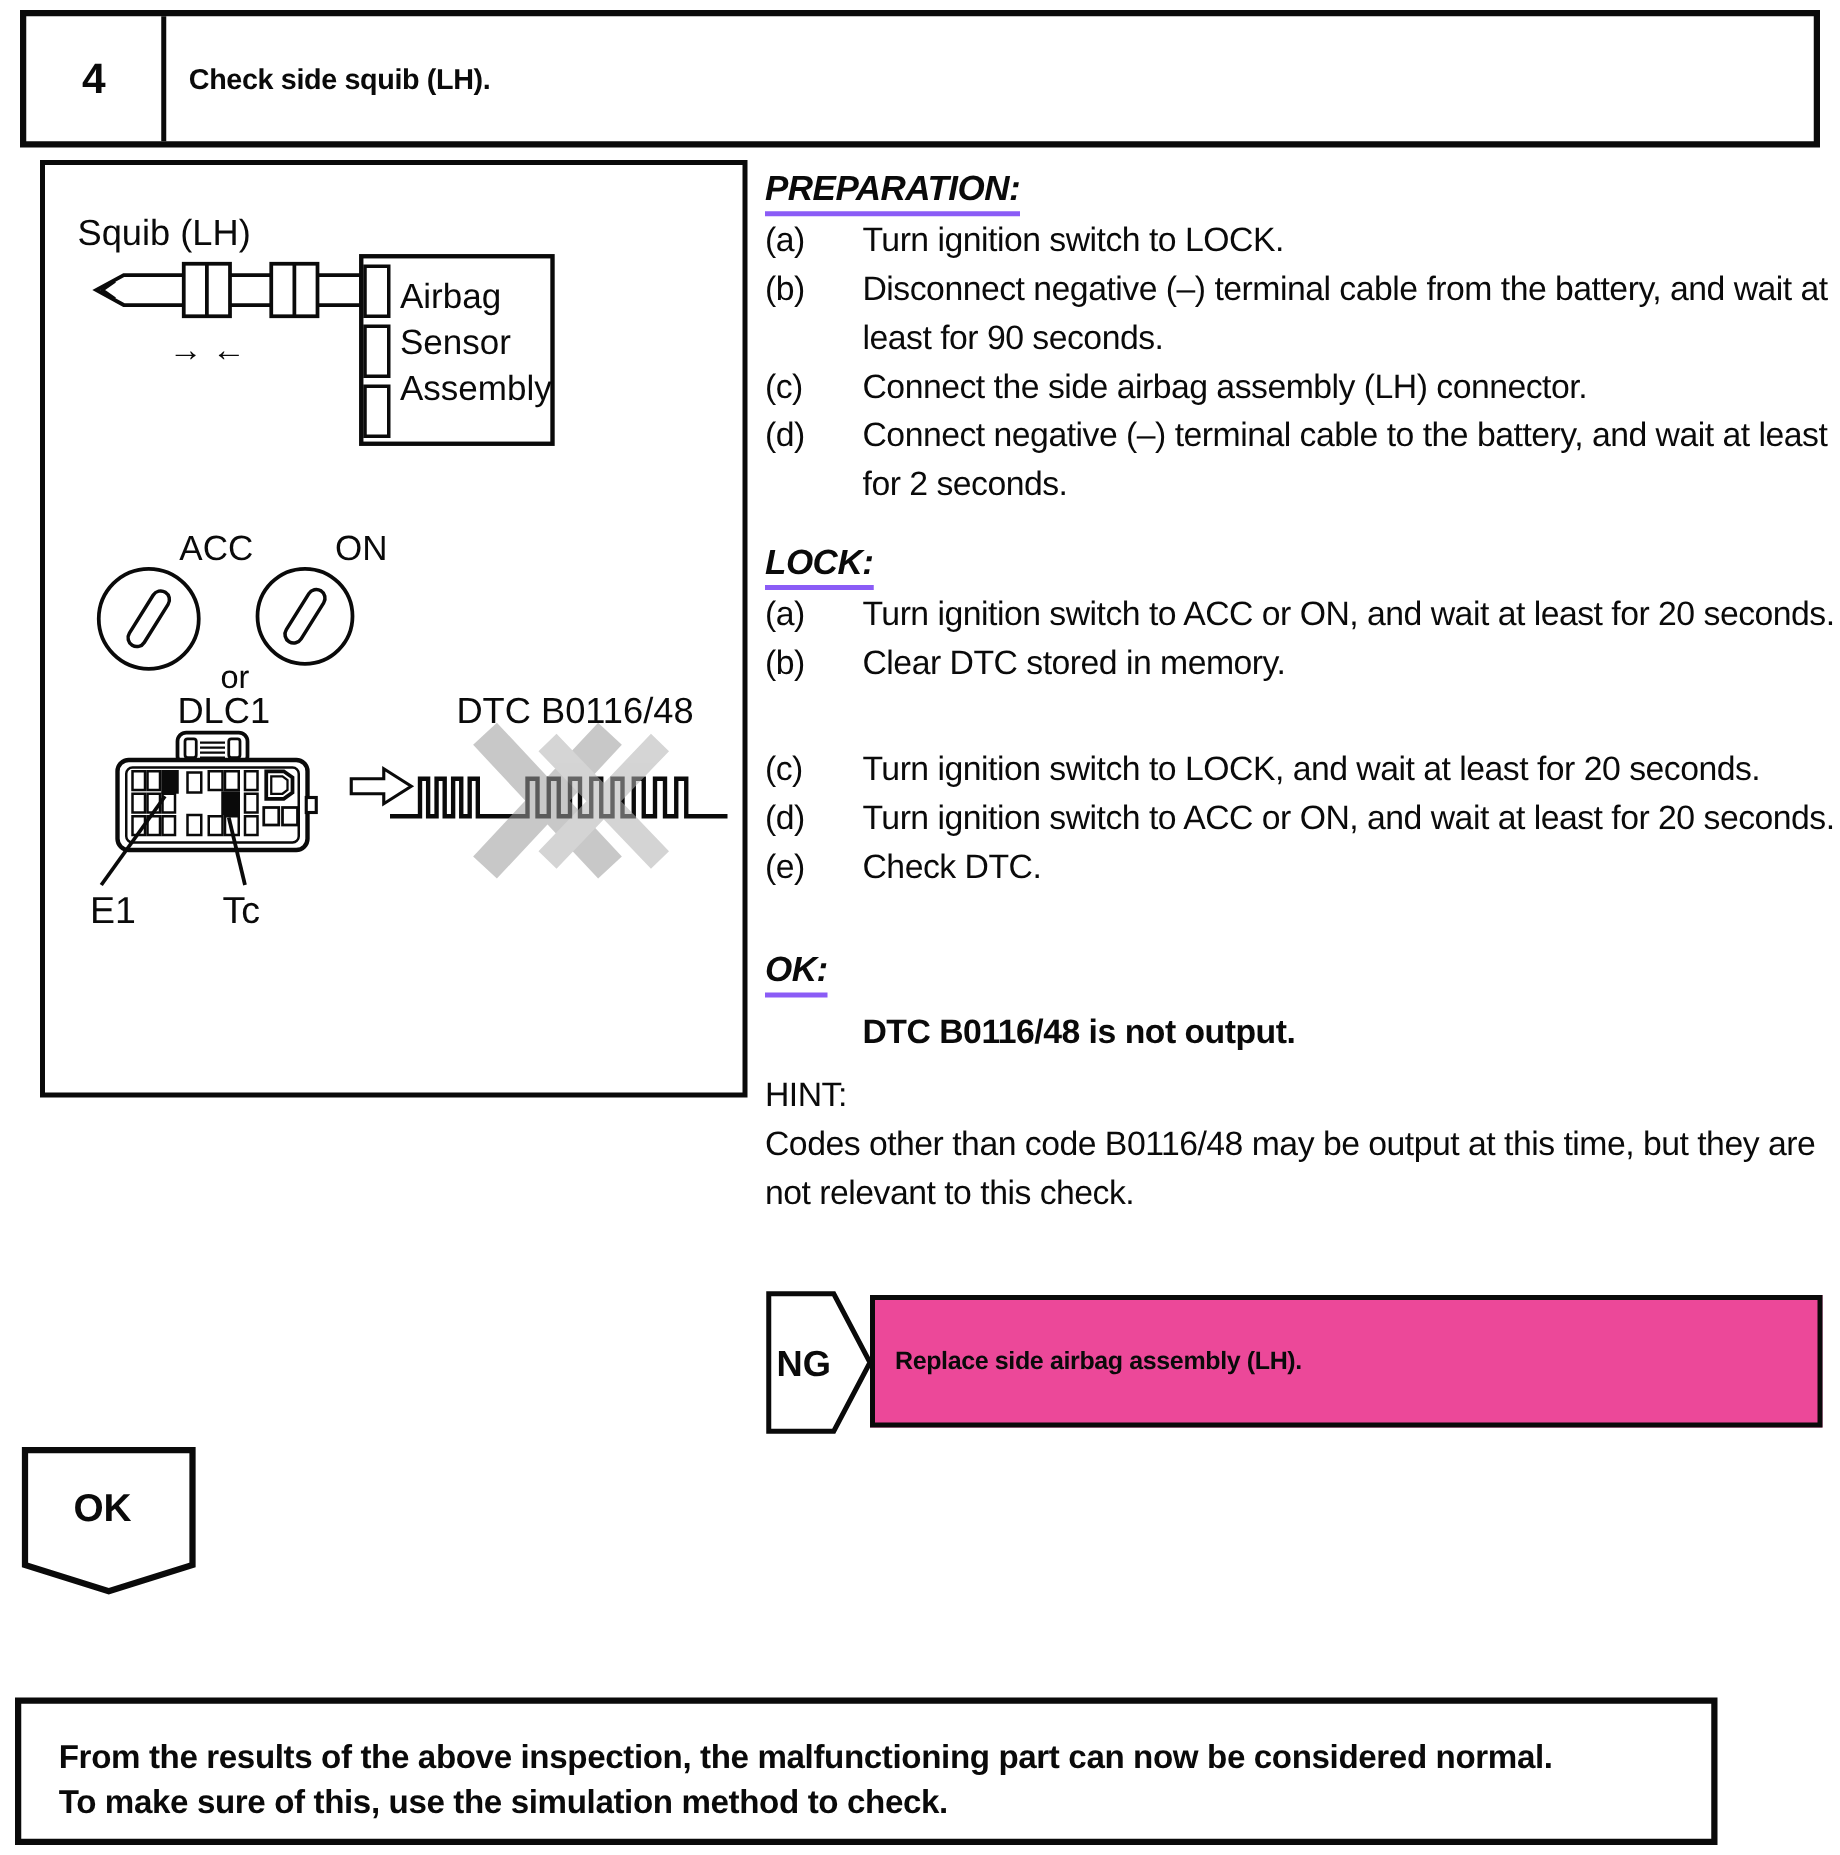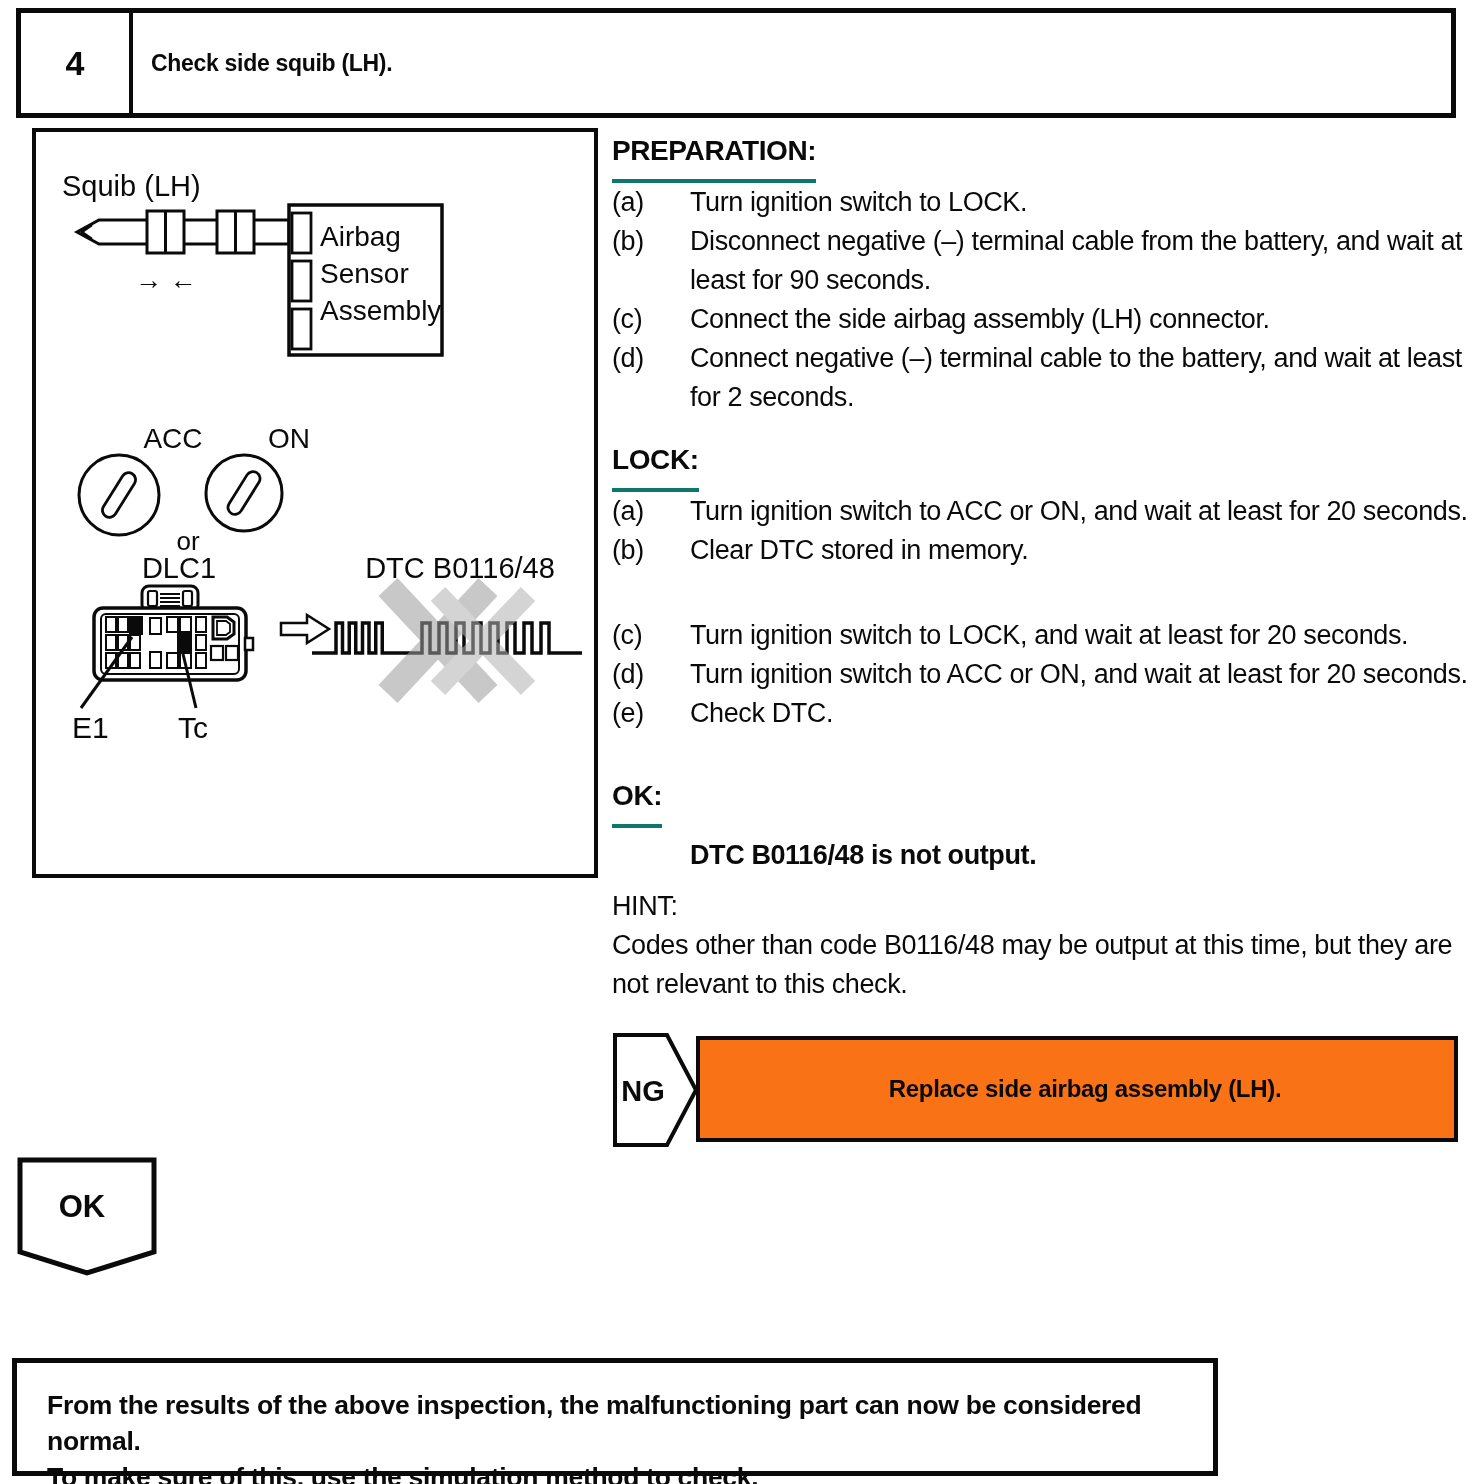--- a/index.html
+++ b/index.html
@@ -13,36 +13,36 @@
   .step-title-cell { flex:1; display:flex; align-items:center; padding-left:18px;
                      font-size:23px; font-weight:bold; letter-spacing:-0.3px; }
 
   
   .diagram-box { left:32px; top:128px; width:566px; height:750px; border:4px solid #0a0a0a; background:#fff; }
   .diagram-box svg { display:block; }
   text { font-family:"Liberation Sans", sans-serif; fill:#0a0a0a; }
 
   
   .right-col { left:612px; top:132px; width:862px; font-size:27px; letter-spacing:-0.4px; line-height:39px; }
-  .sec-heading { font-weight:bold; font-size:28px; display:inline-block; border-bottom:4px solid #0f766e; padding-bottom:12px; line-height:32px; }
+  .sec-heading { font-weight:bold; font-size:28px; display:inline-block; border-bottom:4px solid #8b5cf6; padding-bottom:2px; line-height:32px;font-style:italic; }
   .step-row { display:flex; }
   .step-marker { width:78px; flex:none; }
   .step-text { flex:1; }
   .mt26 { margin-top:24px; }
   .mt46 { margin-top:46px; }
   .mt42 { margin-top:44px; }
   .result-line { font-weight:bold; padding-left:78px; margin-top:8px; }
   .hint-head { margin-top:12px; }
 
   
   .ng-box { left:696px; top:1036px; width:762px; height:106px; border:4px solid #0a0a0a; display:flex; align-items:center;
-            padding-left:16px; font-size:24px; font-weight:bold; letter-spacing:-0.3px; background:#f97316;justify-content:center; }
-
-  
-  .footer-box { left:12px; top:1358px; width:1206px; height:118px; border:5px solid #0a0a0a; padding:24px 0 0 30px;
+            padding-left:16px; font-size:20px; font-weight:bold; letter-spacing:-0.3px; background:#ec4899; }
+
+  
+  .footer-box { left:12px; top:1358px; width:1362px; height:118px; border:5px solid #0a0a0a; padding:24px 0 0 30px;
                 font-weight:bold; font-size:26.5px; letter-spacing:-0.3px; line-height:36px; background:#fff; }
 </style>
 </head>
 <body>
 
 <div class="abs step-box">
   <div class="step-num-cell">4</div>
   <div class="step-title-cell">Check side squib (LH).</div>
 </div>
 

